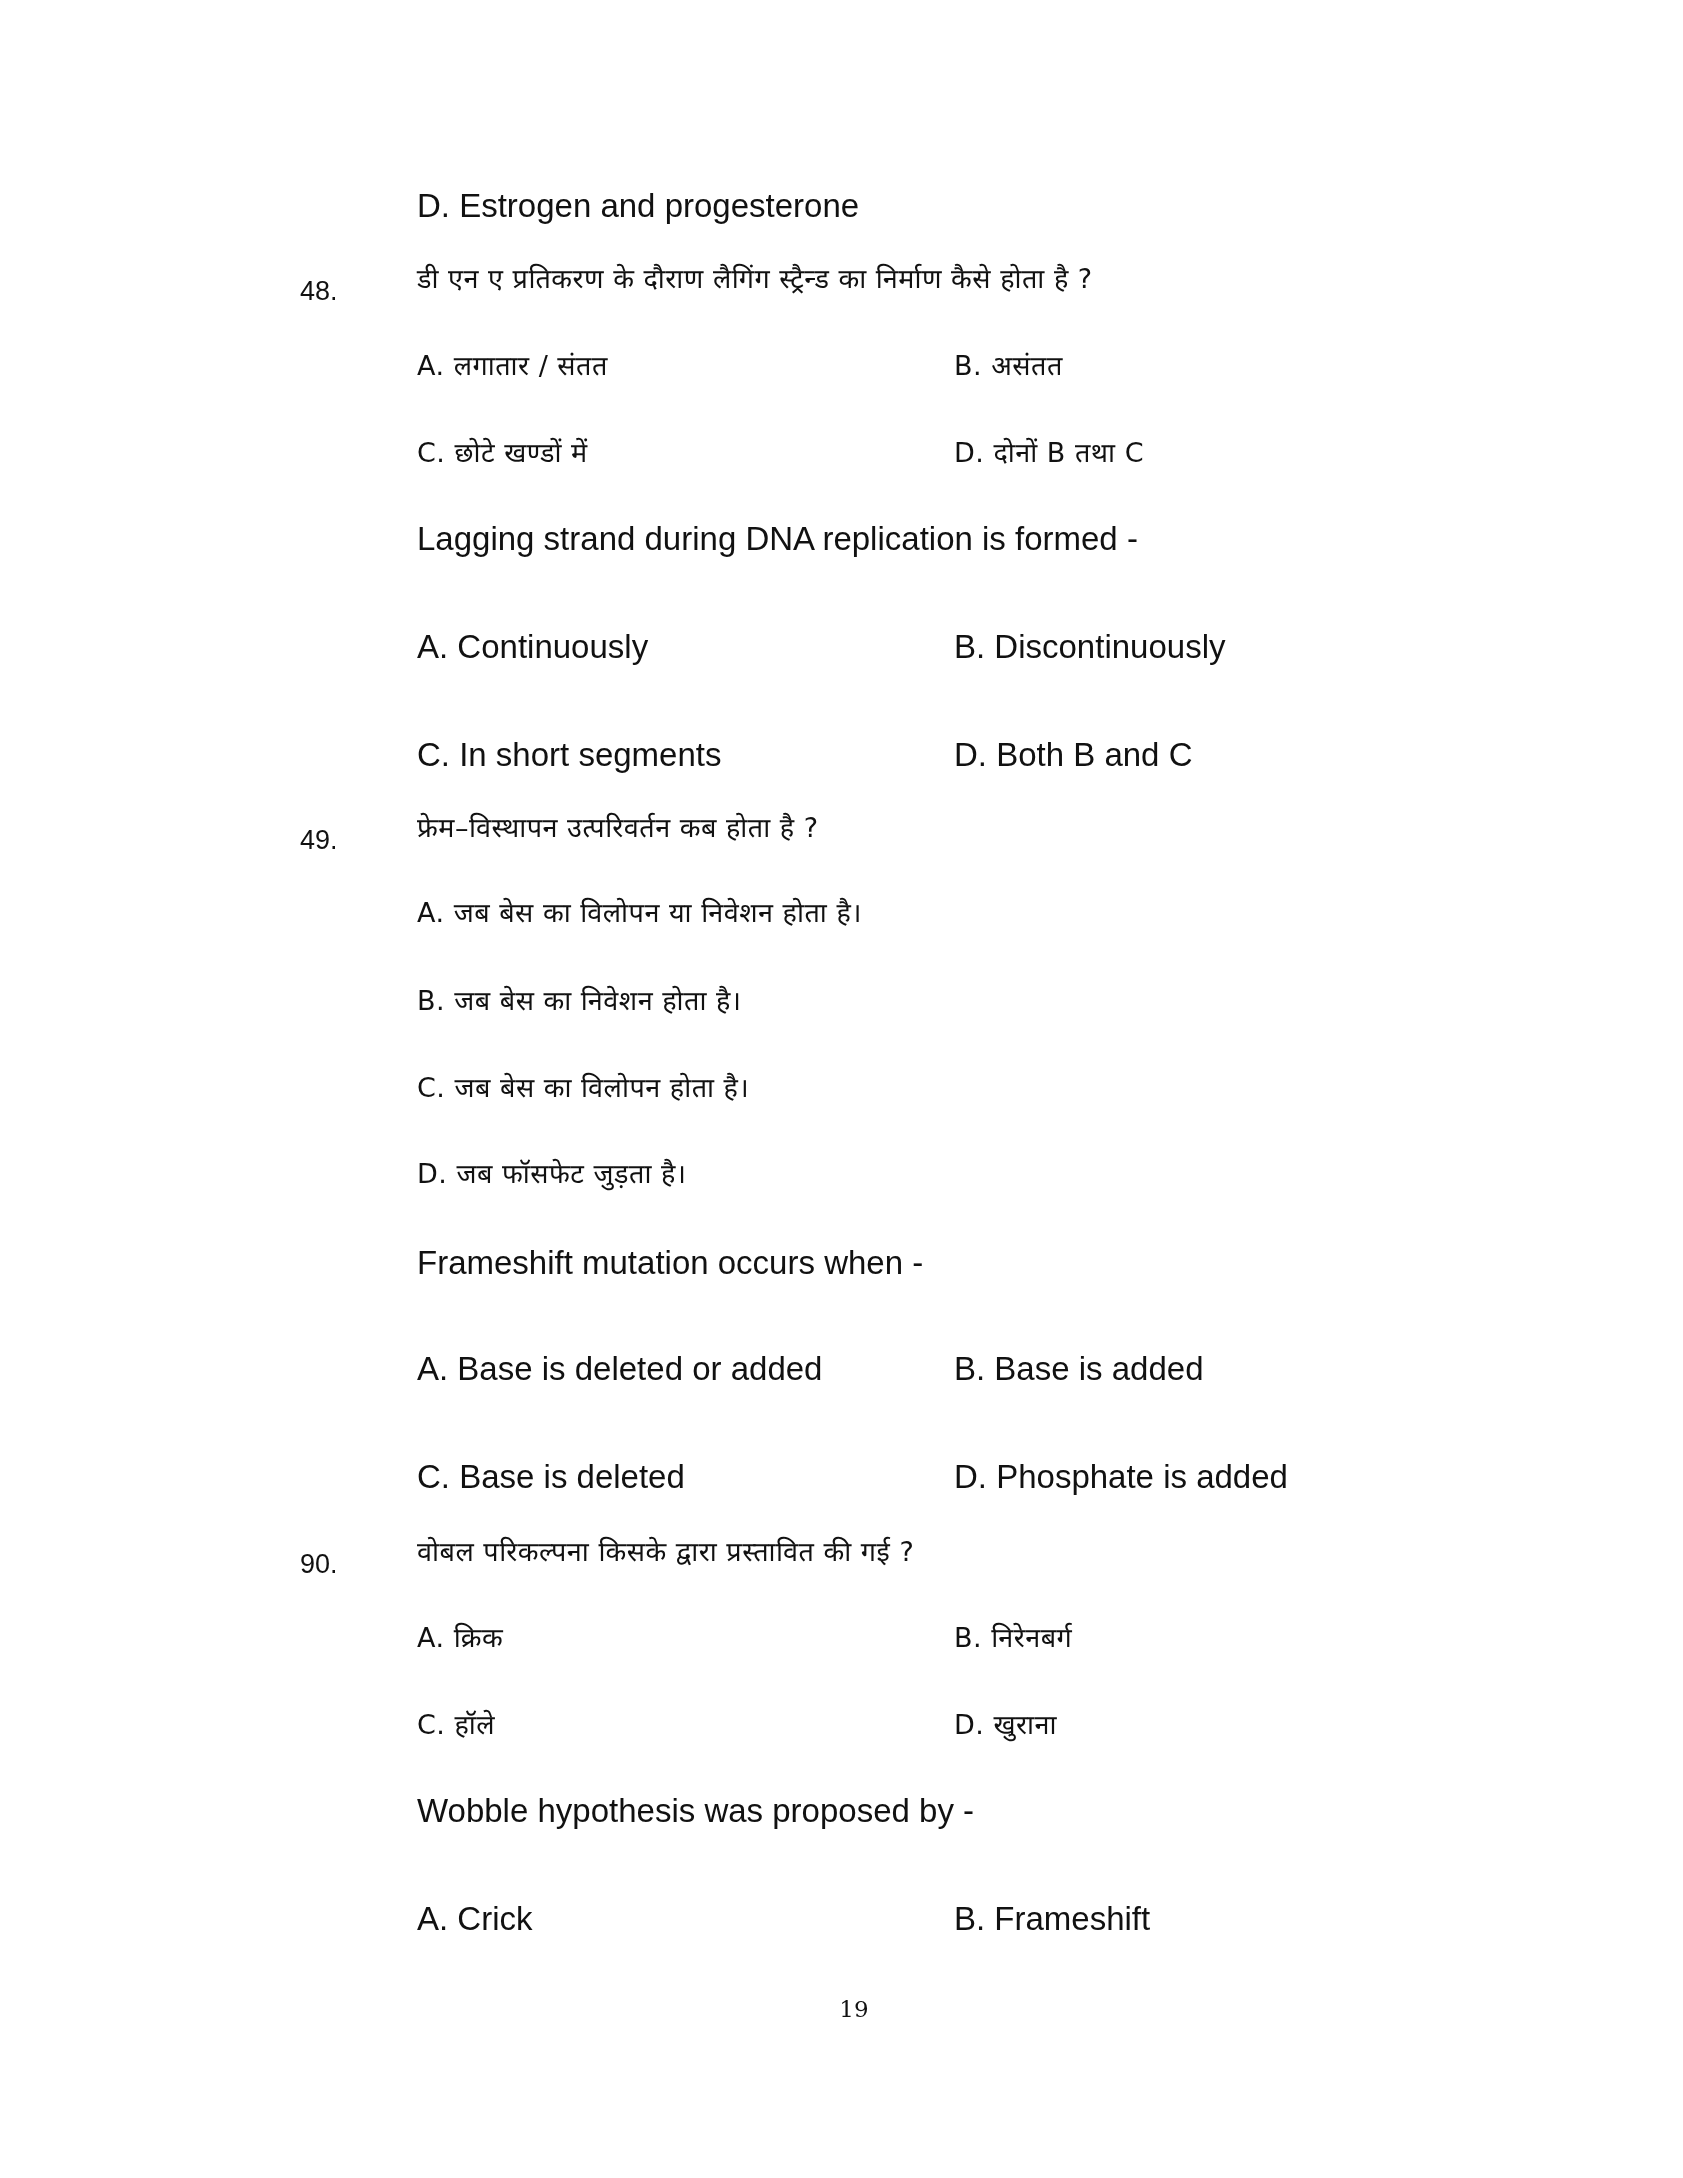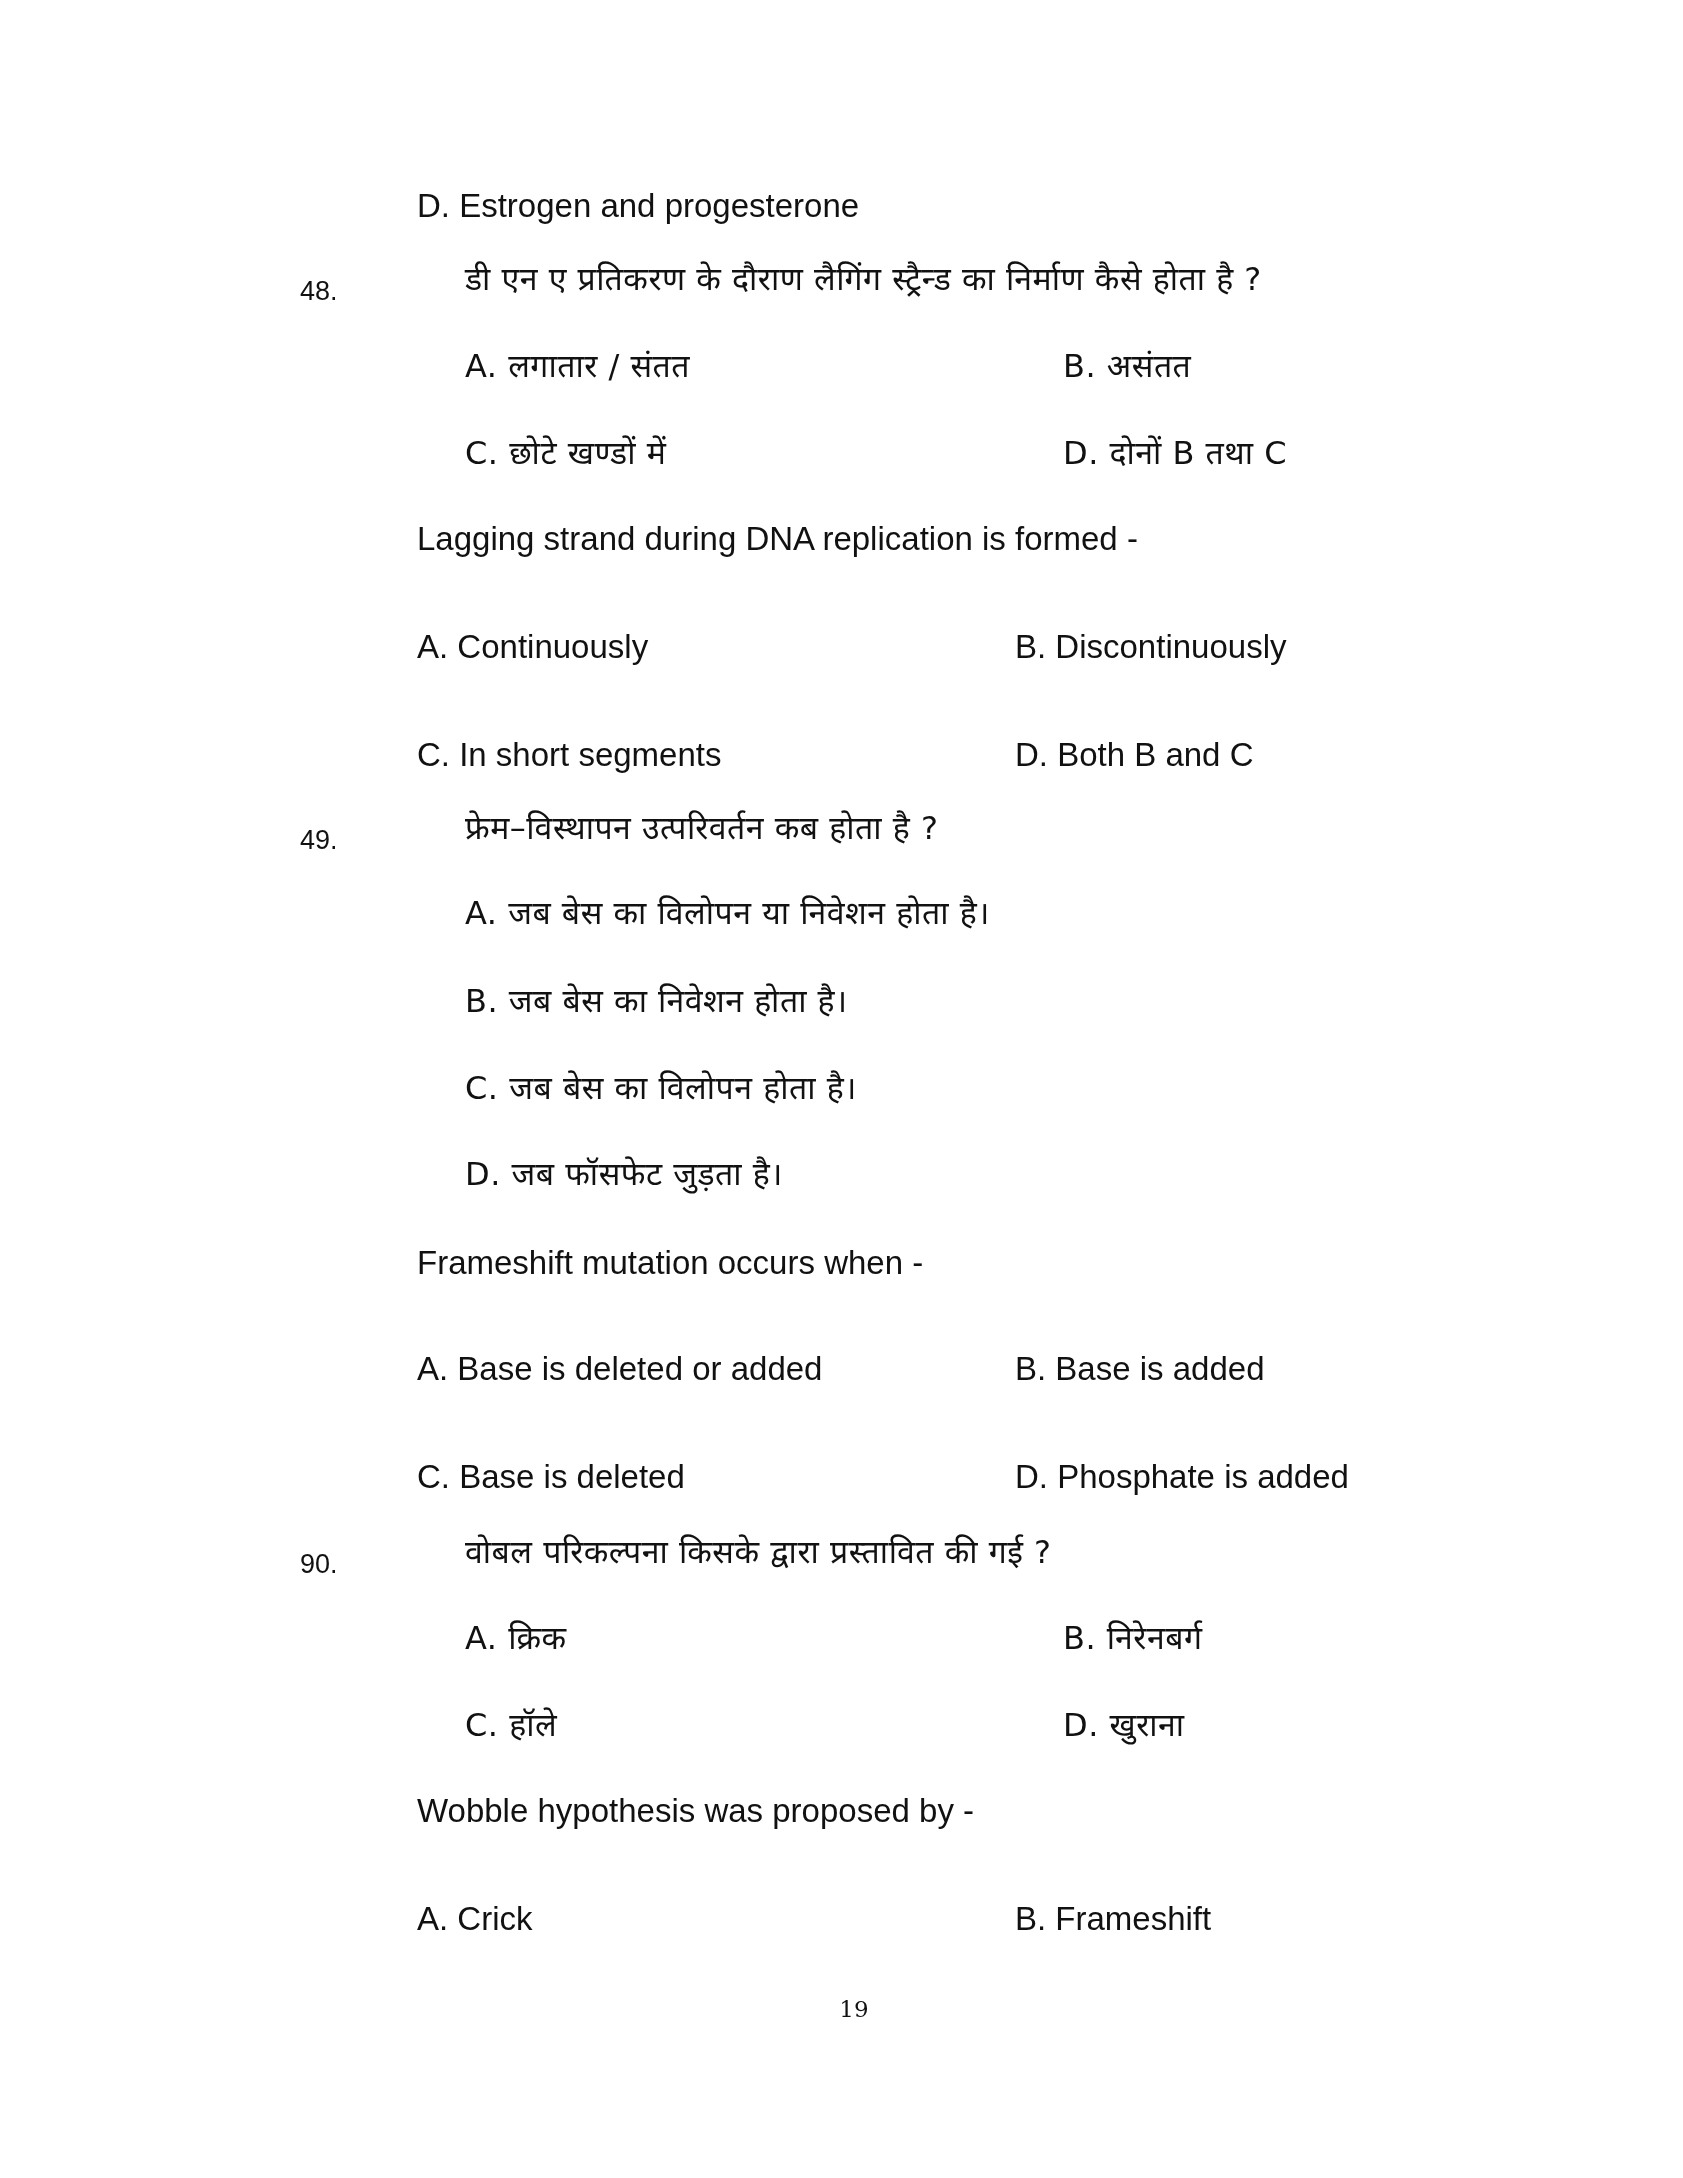--- a/index.html
+++ b/index.html
@@ -1,22 +1,22 @@
 <!DOCTYPE html>
 <html><head>
 <meta charset="utf-8">
 <style>
   html, body { margin: 0; padding: 0; background: #ffffff; }
   body { width: 1683px; height: 2178px; position: relative; overflow: hidden;
          font-family: "Liberation Sans", "DejaVu Sans", sans-serif; color: #111; }
   .line { position: absolute; font-size: 33px; line-height: 44px; white-space: nowrap; }
   .qnum { position: absolute; left: 300px; font-size: 27px; line-height: 44px; margin-top: 10px; }
   .colA { left: 417px; }
-  .colB { left: 1015px; text-align: center; }
-  .hi { font-family: "DejaVu Sans", "Liberation Sans", sans-serif; font-size: 32px; letter-spacing: 0.5px; margin-left: 48px; }
+  .colB { left: 954px; text-align: center; }
+  .hi { font-family: "DejaVu Sans", "Liberation Sans", sans-serif; font-size: 27px; letter-spacing: 0.5px; }
   .pagenum { position: absolute; left: 0; width: 1708px; text-align: center; top: 1996px;
              font-family: "DejaVu Serif", "Liberation Serif", serif; font-size: 23px; }
 </style>
 </head>
 <body>
 
 <div class="line colA" style="top:184px">D. Estrogen and progesterone</div>
 
 <div>
   <div class="qnum" style="top:259px">48.</div>

